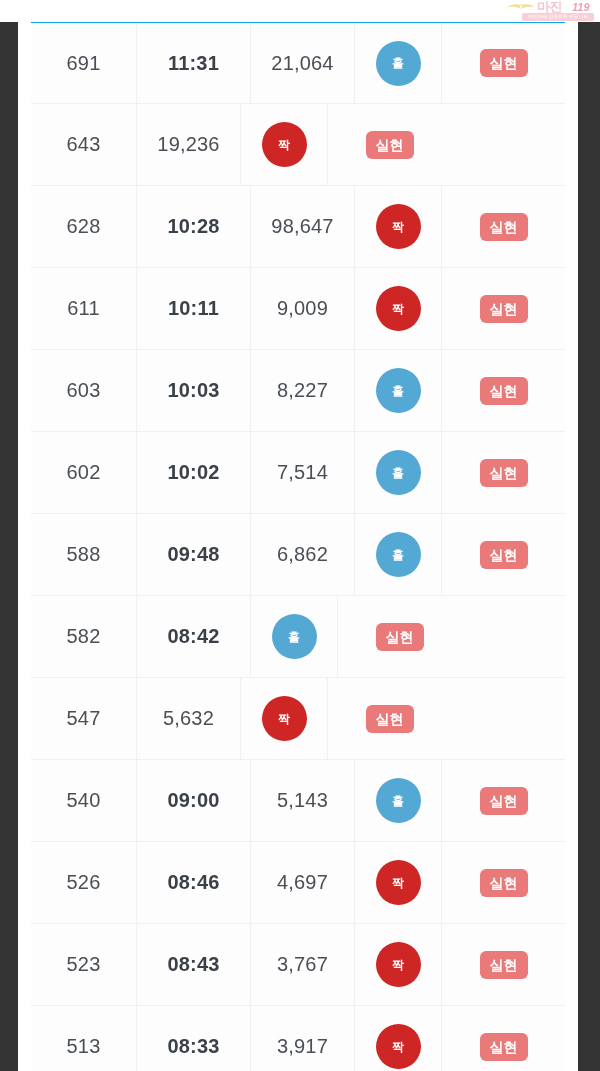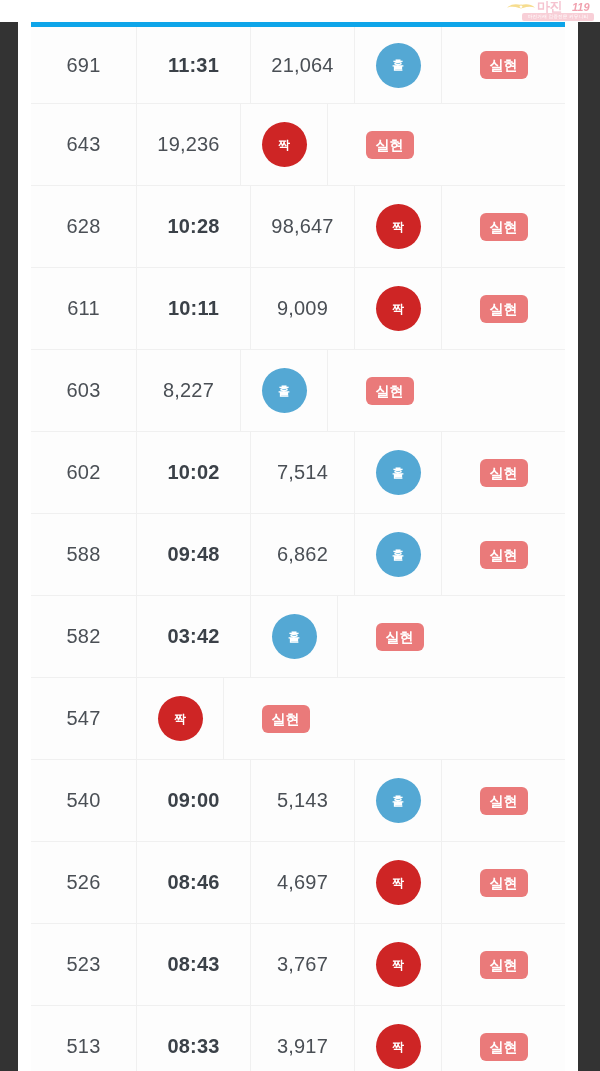--- a/index.html
+++ b/index.html
@@ -116,21 +116,21 @@
     width: 534px;
   }
 
   .row {
     display: flex;
     width: 534px;
     height: 82px;
     border-bottom: 1px solid #f0f0f0;
     background: #fdfdfd;
   }
-  .row:first-child { border-top: 5px solid #0ea5e9; }
+  .row:first-child { border-top: 1px solid #0ea5e9; }
 
   .cell {
     display: flex;
     align-items: center;
     justify-content: center;
     height: 100%;
     border-right: 1px solid #f0f0f0;
     position: relative;
   }
   .cell:last-child { border-right: none; }
@@ -289,20 +289,23 @@
             <div class="mark-circle mark-even">짝</div>
           </div>
           <div class="cell c-state">
             <span class="state-badge">실현</span>
           </div>
         </div>
         <div class="row">
           <div class="cell c-round">
             <span class="round-text">603</span>
           </div>
+          <div class="cell c-time">
+            <span class="time-text">10:03</span>
+          </div>
           <div class="cell c-amount">
             <span class="amount-text">8,227</span>
           </div>
           <div class="cell c-mark">
             <div class="mark-circle mark-odd">홀</div>
           </div>
           <div class="cell c-state">
             <span class="state-badge">실현</span>
           </div>
         </div>
@@ -338,32 +341,35 @@
           </div>
           <div class="cell c-state">
             <span class="state-badge">실현</span>
           </div>
         </div>
         <div class="row">
           <div class="cell c-round">
             <span class="round-text">582</span>
           </div>
           <div class="cell c-time">
-            <span class="time-text">03:42</span>
+            <span class="time-text">08:42</span>
           </div>
           <div class="cell c-mark">
             <div class="mark-circle mark-odd">홀</div>
           </div>
           <div class="cell c-state">
             <span class="state-badge">실현</span>
           </div>
         </div>
         <div class="row">
           <div class="cell c-round">
             <span class="round-text">547</span>
+          </div>
+          <div class="cell c-amount">
+            <span class="amount-text">5,632</span>
           </div>
           <div class="cell c-mark">
             <div class="mark-circle mark-even">짝</div>
           </div>
           <div class="cell c-state">
             <span class="state-badge">실현</span>
           </div>
         </div>
         <div class="row">
           <div class="cell c-round">

